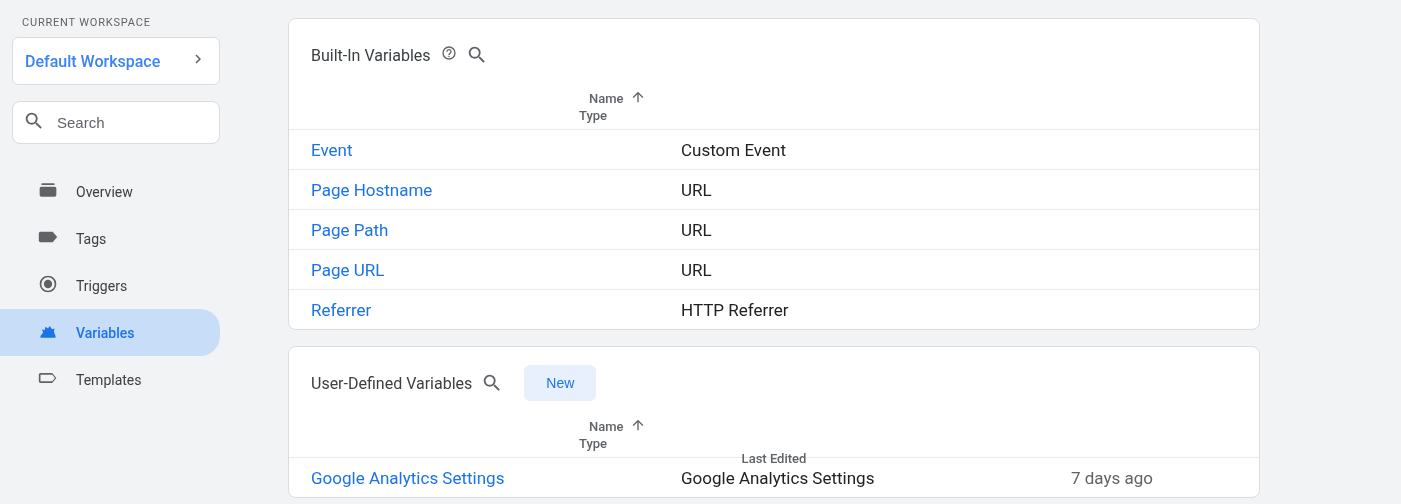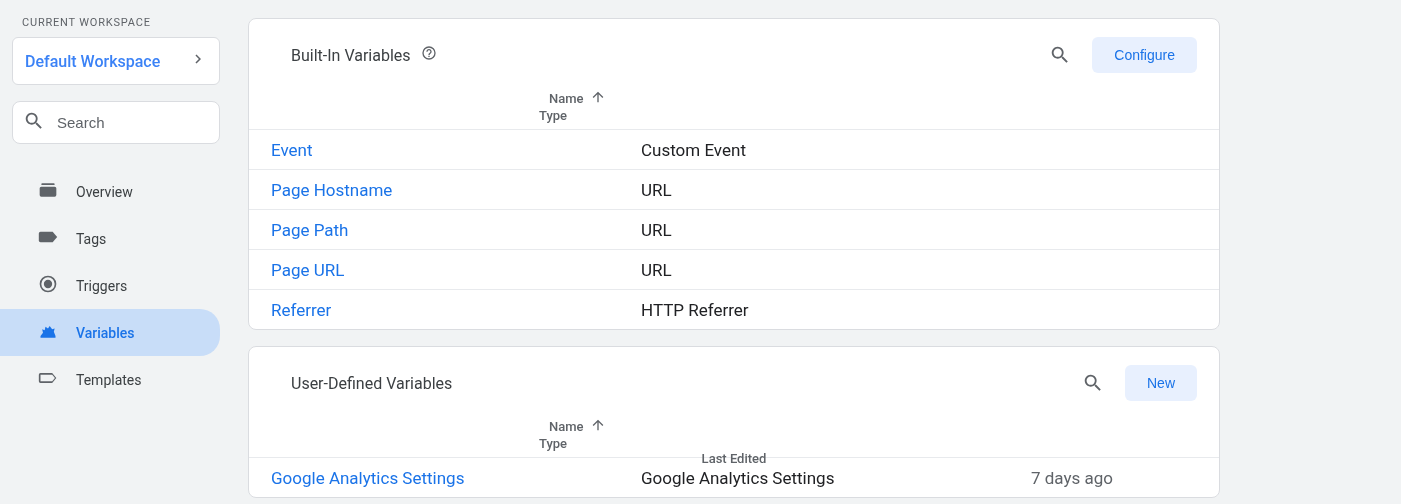--- a/index.html
+++ b/index.html
@@ -5,21 +5,21 @@
   * { box-sizing: border-box; margin: 0; padding: 0; }
   body {
     font-family: Roboto, "Segoe UI", Arial, sans-serif;
     background: #f1f3f4;
     color: #202124;
     font-size: 14px;
     width: 1401px;
     height: 504px;
     overflow: hidden;
   }
-  .app { display: flex; height: 100%; }
+  .app { display: flex; height: 100%; gap: 40px; }
 
   
   .sidebar {
     width: 232px;
     padding: 16px 12px 0 12px;
     flex-shrink: 0;
   }
   .ws-label {
     font-size: 11px;
     letter-spacing: 0.8px;
@@ -72,23 +72,22 @@
   
   .main { flex: 1; padding: 18px 0 0 16px; overflow: auto; }
   .card {
     background: #fff;
     border: 1px solid #dadce0;
     border-radius: 8px;
     width: 972px;
     margin-bottom: 16px;
   }
   .card-header {
-    display: flex; align-items: center; justify-content: space-between;
+    display: flex; align-items: center; 
     padding: 16px 22px 14px 22px;
-    margin-left: 20px;
   }
   .card-title {
     display: flex; align-items: center; gap: 10px;
     font-size: 16px; color: #3c4043; font-weight: 400;
   }
   .help-circle svg { width: 16px; height: 16px; }
   .card-actions { display: flex; align-items: center; gap: 12px; }
   .icon-btn {
     width: 40px; height: 40px; border: none; background: transparent;
     display: flex; align-items: center; justify-content: center;
@@ -183,21 +182,20 @@
                 <path class="icon-gray" d="M11 18h2v-2h-2v2zm1-16a10 10 0 1 0 0 20 10 10 0 0 0 0-20zm0 18a8 8 0 1 1 0-16 8 8 0 0 1 0 16zm0-14c-2.2 0-4 1.8-4 4h2c0-1.1.9-2 2-2s2 .9 2 2c0 2-3 1.75-3 5h2c0-2.25 3-2.5 3-5 0-2.2-1.8-4-4-4z"></path>
               </svg>
           </span>
         </div>
         <div class="card-actions">
           <button class="icon-btn">
             <svg viewBox="0 0 24 24">
                 <path class="icon-gray" d="M15.5 14h-.8l-.3-.3a6.5 6.5 0 1 0-.7.7l.3.3v.8l5 5 1.5-1.5-5-5zm-6 0a4.5 4.5 0 1 1 0-9 4.5 4.5 0 0 1 0 9z"></path>
               </svg>
           </button>
-          <button class="action-btn">Configure</button>
         </div>
       </div>
       <div class="thead">
         <div class="col-name">
           <span>Name</span>
           <span class="sort-arrow">
             <svg viewBox="0 0 24 24">
                 <path d="M4 12l1.4 1.4L11 7.8V20h2V7.8l5.6 5.6L20 12l-8-8-8 8z"></path>
               </svg>
           </span>

